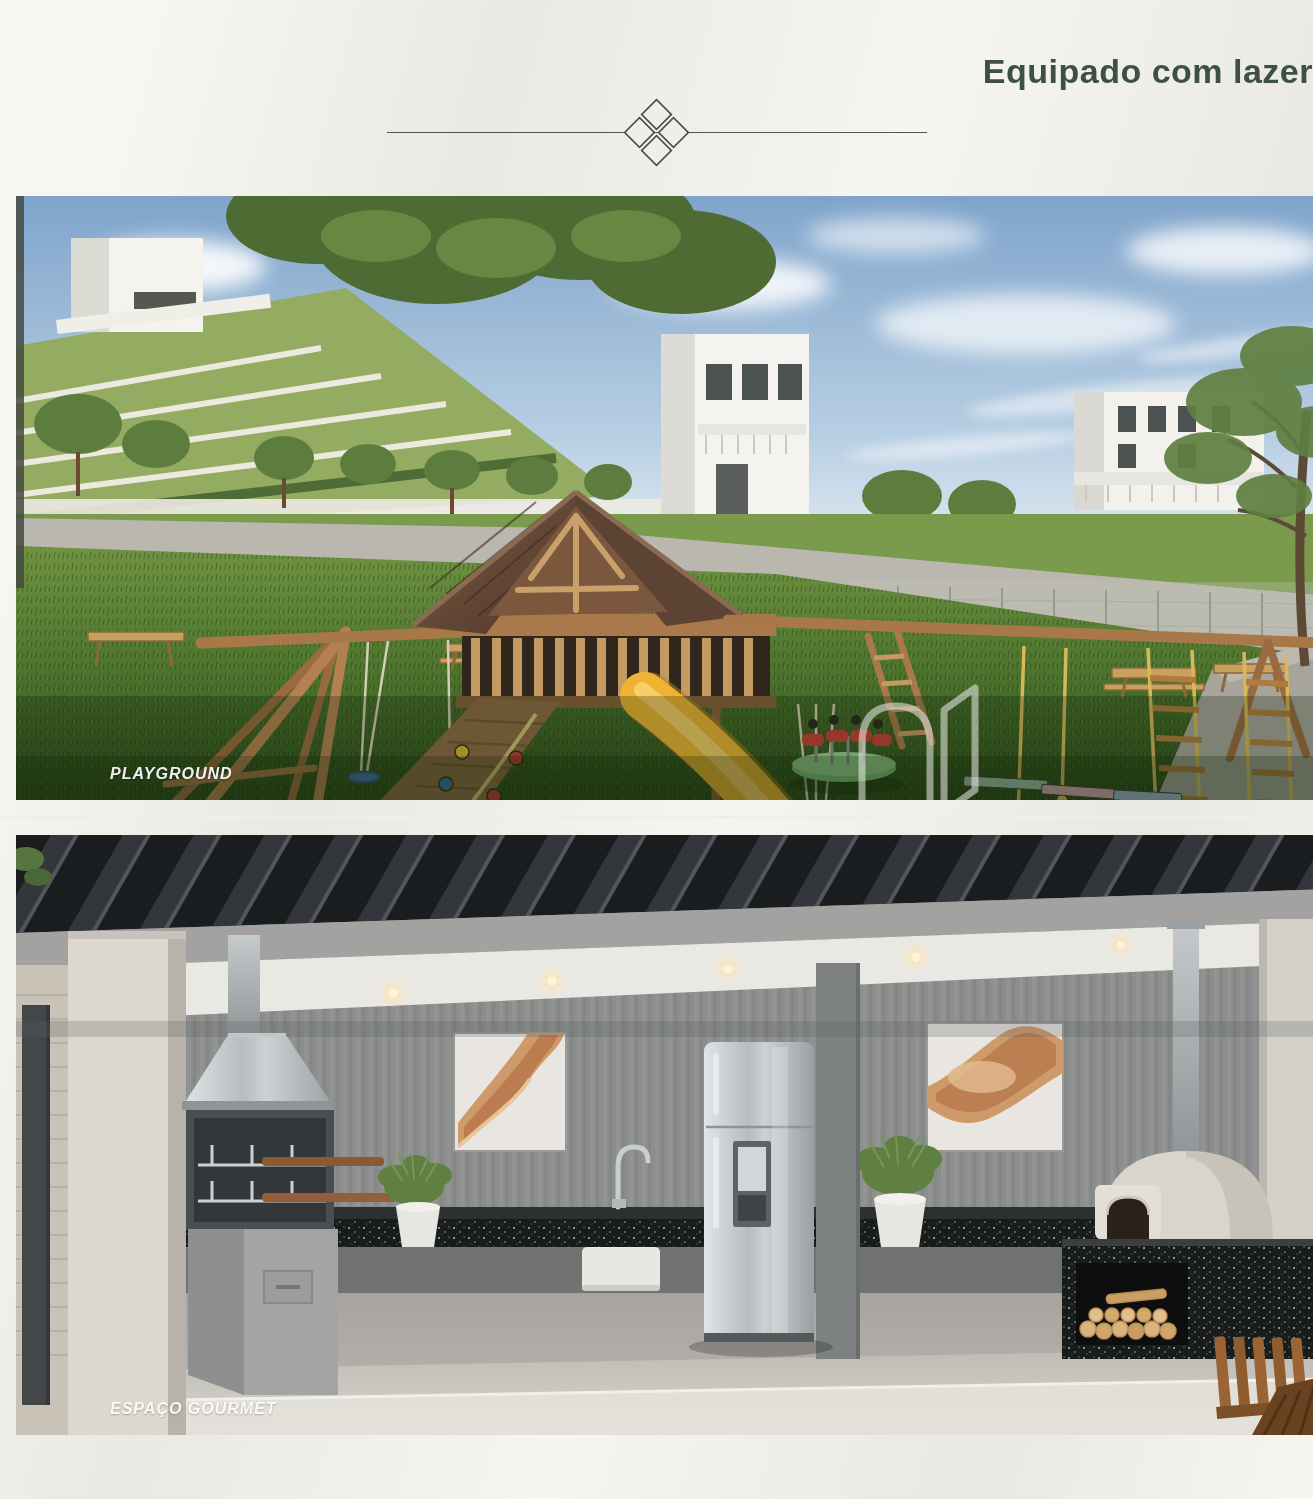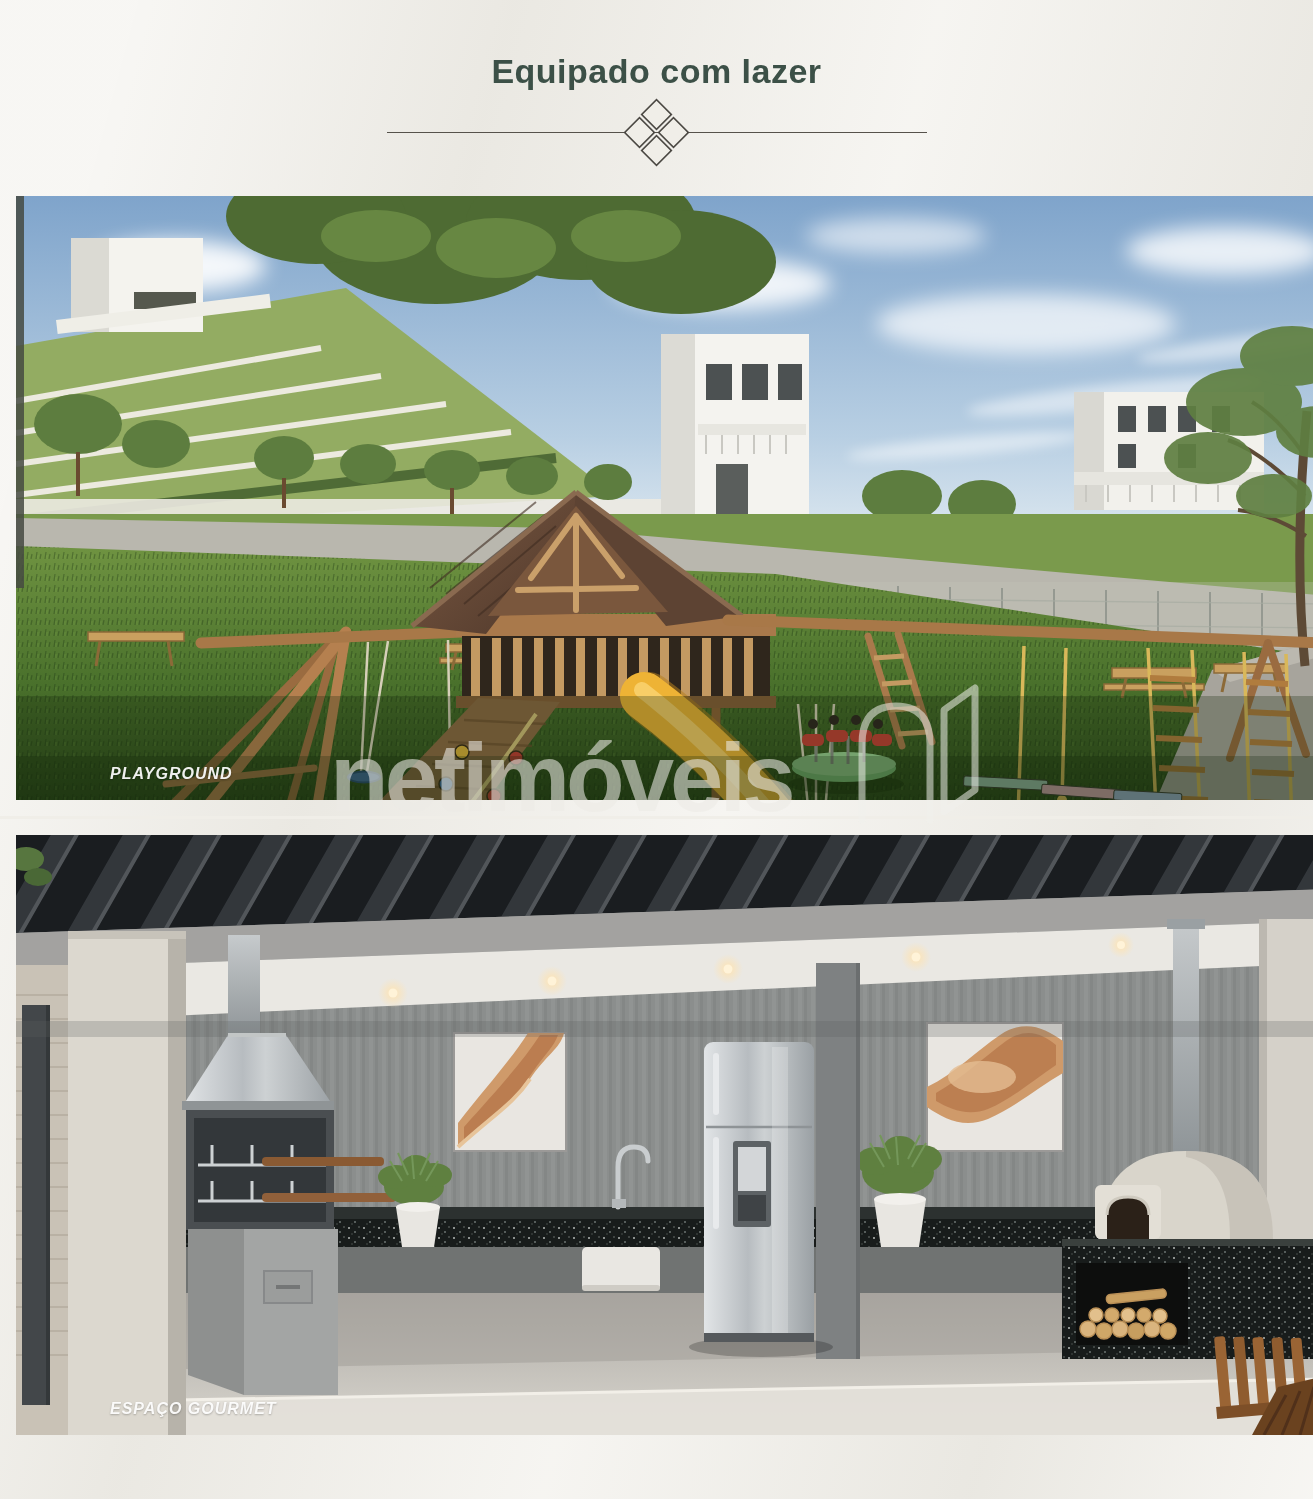--- a/index.html
+++ b/index.html
@@ -5,21 +5,21 @@
   html,body{margin:0;padding:0;}
   body{background:#d8d6d0;font-family:"Liberation Sans",sans-serif;}
   .page{
     position:relative;width:1313px;height:1499px;margin:0 auto;overflow:hidden;
     background:
       linear-gradient(105deg, rgba(255,255,255,.5) 8%, rgba(60,60,50,.03) 30%, rgba(255,255,255,.4) 55%, rgba(60,60,50,.035) 80%, rgba(255,255,255,.45) 100%),
       #f0eee8;
   }
   .hdr{position:relative;height:180px;}
   .hdr h1{
-    margin:0;padding-top:52px;text-align:center;
+    margin:0;padding-top:52px;text-align:right;
     font-size:34px;font-weight:bold;letter-spacing:.5px;color:#3c5047;
   }
   .divider{position:relative;width:540px;margin:22px auto 0;height:40px;}
   .divider .line{position:absolute;left:0;right:0;top:19px;border-top:1.5px solid #56524b;}
   .divider .orn{position:absolute;left:50%;top:50%;transform:translate(-50%,-50%);}
   .photos{position:relative;width:1313px;}
   figure.photo{margin:16px;position:relative;display:block;line-height:0;}
   figure.photo svg{display:block;}
   .gapline{height:3px;background:#f0eee8;}
   .photo-label{
@@ -601,21 +601,20 @@
         <g stroke="#50301a" stroke-width="3">
           <path d="M1270,560 L1248,600 M1284,556 L1266,600 M1298,552 L1284,600 M1311,548 L1302,600"></path>
         </g>
 
         <rect x="0" y="186" width="1313" height="16" fill="#5c5f60" opacity=".25"></rect>
       </svg>
       <figcaption class="photo-label">ESPAÇO GOURMET</figcaption>
     </figure>
 
     <div class="watermark">
-      <span class="wm-text">netimóveis</span>
       <svg class="wm-logo" width="140" height="154" viewBox="0 0 140 154">
         <g fill="none" stroke="rgba(240,240,236,.62)" stroke-width="7" stroke-linejoin="round" stroke-linecap="round">
           <path d="M14 148 V72 Q14 34 48 34 Q82 34 82 72 V148"></path>
           <path d="M96 38 L127 16 V118 L96 140 Z"></path>
         </g>
       </svg>
     </div>
 
   </div>
 

